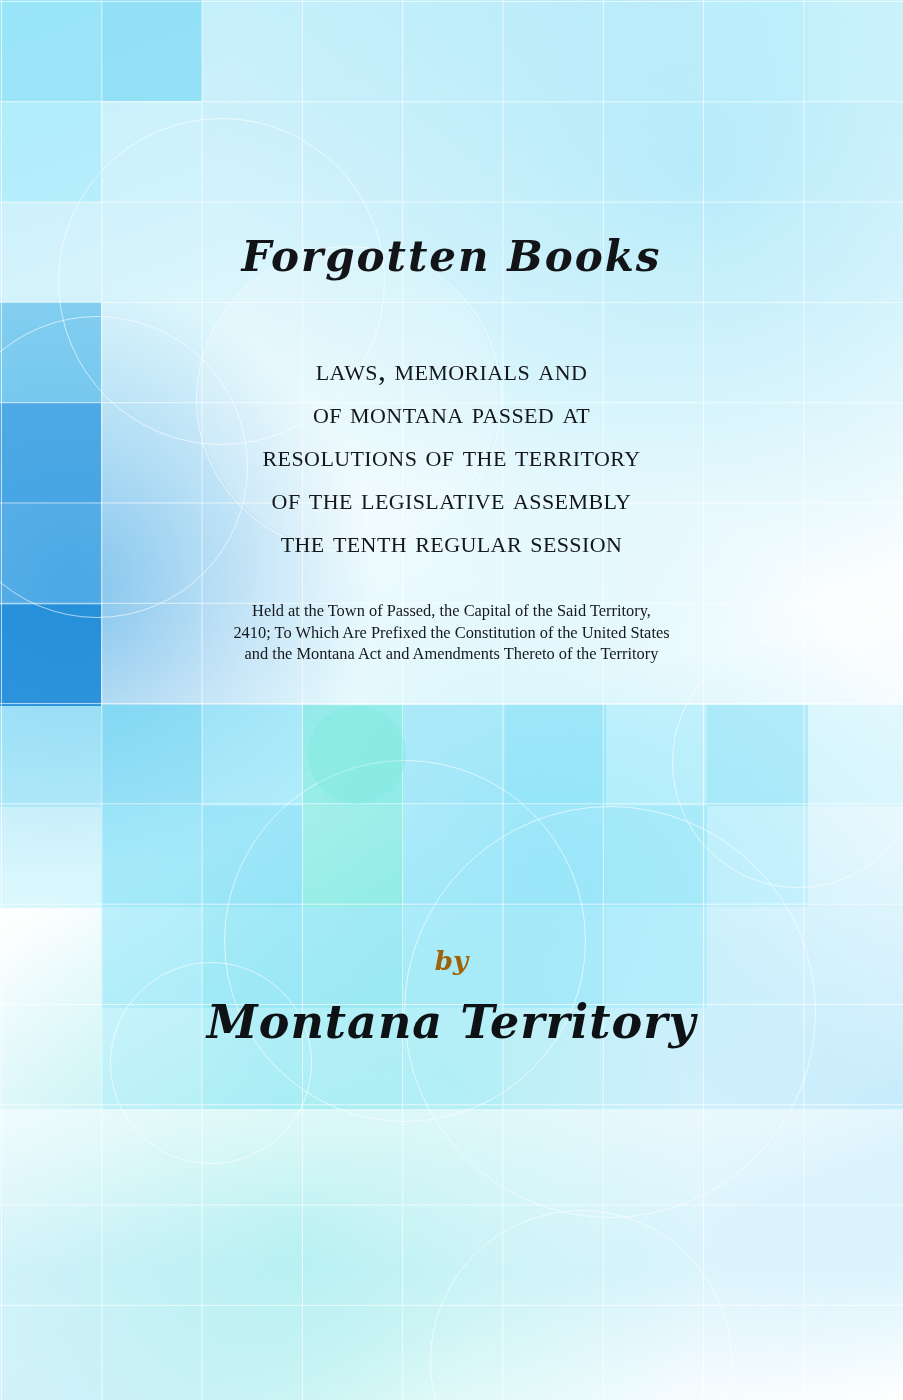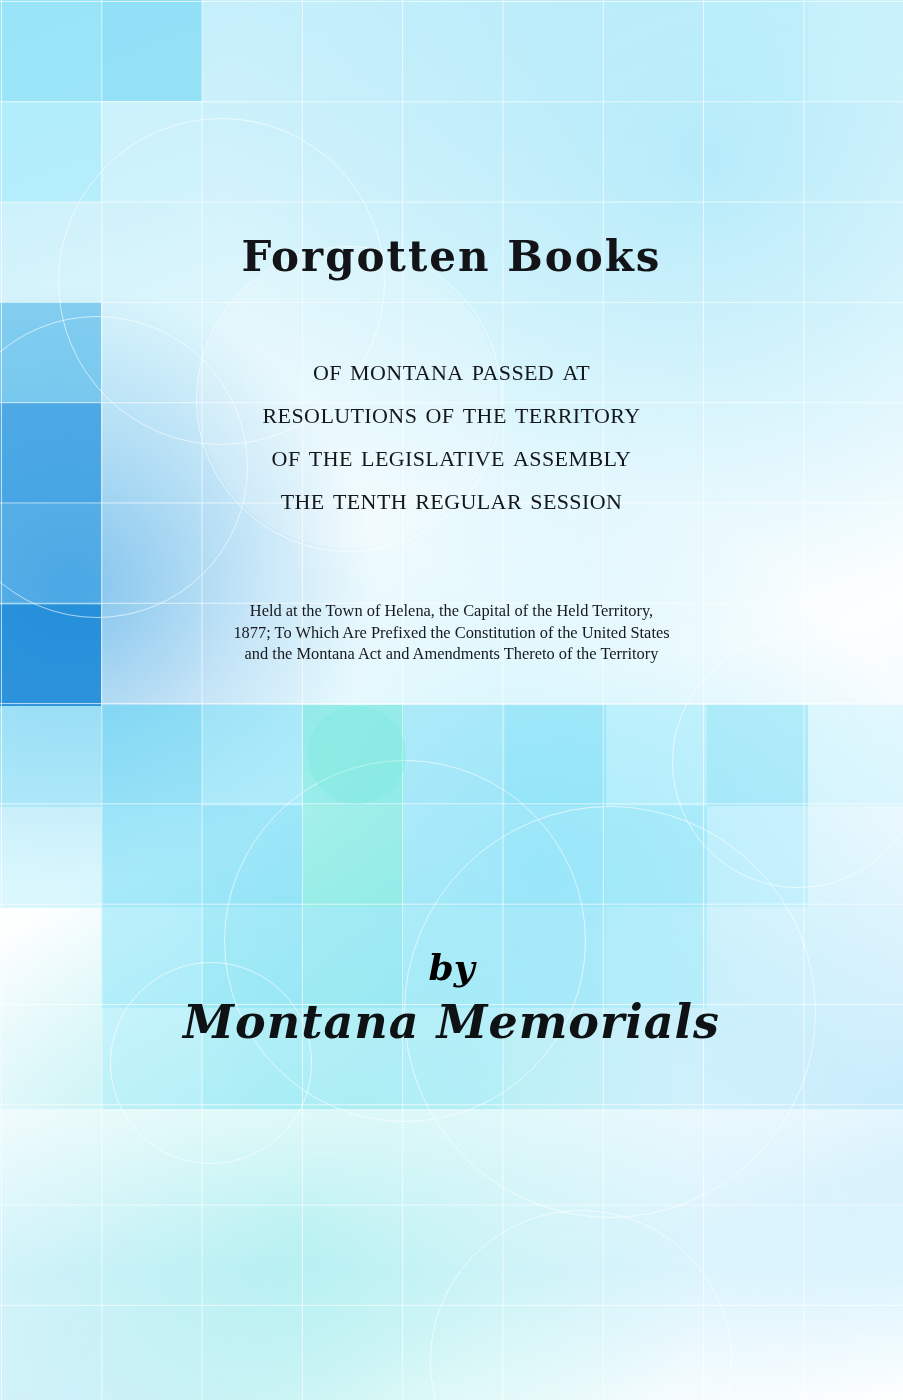--- a/index.html
+++ b/index.html
@@ -83,20 +83,21 @@
     text-align: center;
   }
 
   .brand {
     position: absolute;
     top: 236px;
     left: 0;
     right: 0;
     font-family: "DejaVu Serif", serif;
     font-weight: 700;
+    font-style: italic;
     font-size: 42px;
     letter-spacing: 2px;
     color: #121417;
     line-height: 1;
   }
 
   .title {
     position: absolute;
     top: 348px;
     left: 130px;
@@ -124,22 +125,22 @@
   .subtitle .ln { display: block; }
 
   .byline {
     position: absolute;
     top: 946px;
     left: 0;
     right: 0;
     font-family: "DejaVu Serif", serif;
     font-style: italic;
     font-weight: 700;
-    font-size: 36px;
-    color: #000000;
+    font-size: 26px;
+    color: #a16207;
   }
 
   .author {
     position: absolute;
     top: 995px;
     left: 0;
     right: 0;
     font-family: "DejaVu Serif", serif;
     font-style: italic;
     font-weight: 700;
@@ -220,29 +221,30 @@
     <div class="ring" style="left:672px; top:636px;  width:250px; height:250px;"></div>
     <div class="ring" style="left:430px; top:1210px; width:300px; height:300px;"></div>
     <div class="disc" style="left:308px; top:706px;  width:98px;  height:98px; background:rgba(120,235,220,0.35);"></div>
   </div>
 
   <div class="content">
 
     <div class="brand">Forgotten Books</div>
 
     <div class="title">
+      <span class="ln">Laws, Memorials and</span>
       <span class="ln">of Montana Passed at</span>
       <span class="ln">Resolutions of the Territory</span>
       <span class="ln">of the Legislative Assembly</span>
       <span class="ln">the Tenth Regular Session</span>
     </div>
 
     <div class="subtitle">
-      <span class="ln">Held at the Town of Helena, the Capital of the Held Territory,</span>
-      <span class="ln">1877; To Which Are Prefixed the Constitution of the United States</span>
+      <span class="ln">Held at the Town of Passed, the Capital of the Said Territory,</span>
+      <span class="ln">2410; To Which Are Prefixed the Constitution of the United States</span>
       <span class="ln">and the Montana Act and Amendments Thereto of the Territory</span>
     </div>
 
     <div class="byline">by</div>
-    <div class="author">Montana Memorials</div>
+    <div class="author">Montana Territory</div>
 
   </div>
 </div>
 
 </body></html>

